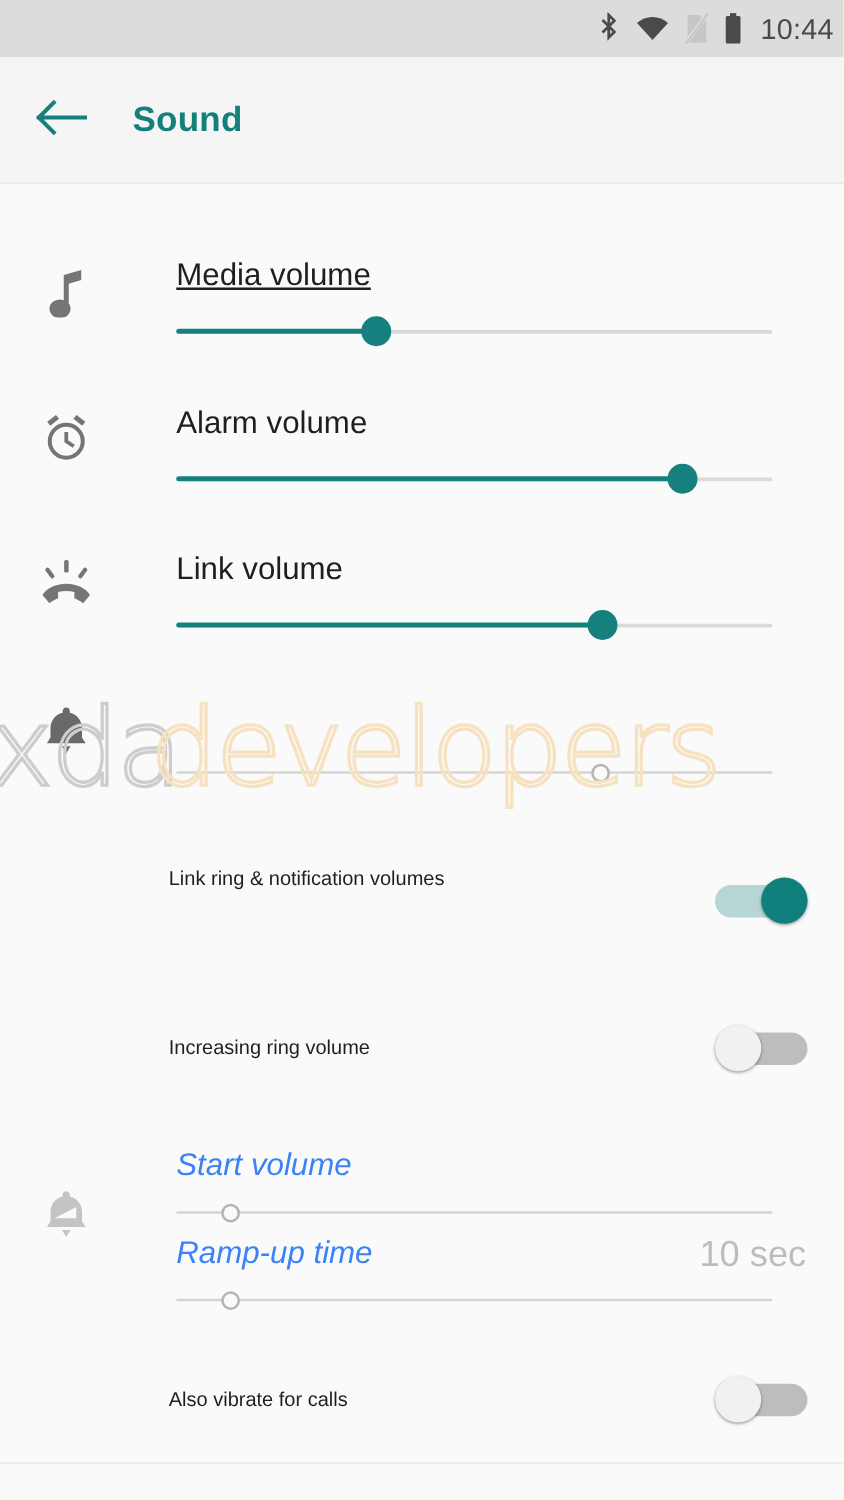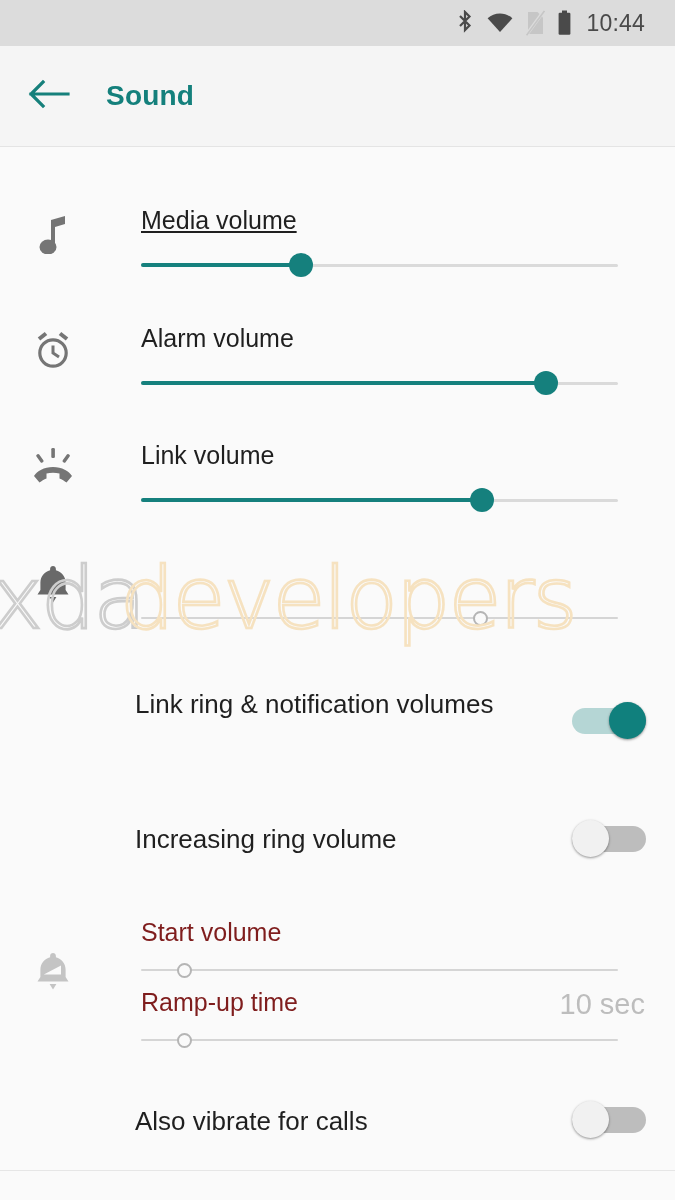--- a/index.html
+++ b/index.html
@@ -23,21 +23,21 @@
   
   #status-bar {
     position: absolute;
     top: 0; left: 0;
     width: 675px;
     height: 46px;
     background: #dcdcdc;
     display: flex;
     align-items: center;
     justify-content: flex-end;
-    padding-right: 30px;
+    padding-right: 8px;
   }
   .status-icon {
     display: flex;
     align-items: center;
     justify-content: center;
     margin-left: 12px;
   }
   #status-clock {
     margin-left: 14px;
     font-size: 23px;
@@ -96,21 +96,21 @@
     justify-content: center;
   }
 
   .slider-label {
     position: absolute;
     left: 141px;
     font-size: 25px;
     color: #1f1f1f;
     white-space: nowrap;
   }
-  .slider-label.disabled { color: #7f1d1d; }
+  .slider-label.disabled { color: #3b82f6; font-style: italic; }
 
   .slider-value {
     position: absolute;
     right: 30px;
     font-size: 29px;
     color: #bdbdbd;
     white-space: nowrap;
   }
 
   
@@ -152,21 +152,21 @@
     background: #fafafa;
     border: 2.5px solid #b5b5b5;
   }
   .slider.thin .track { height: 2px; top: 11px; }
 
   
   .toggle-label {
     position: absolute;
     left: 135px;
     width: 420px;
-    font-size: 26px;
+    font-size: 16px;
     color: #1f1f1f;
     line-height: 36px;
   }
 
   .switch {
     position: absolute;
     right: 29px;
     width: 74px;
     height: 40px;
     cursor: pointer;

